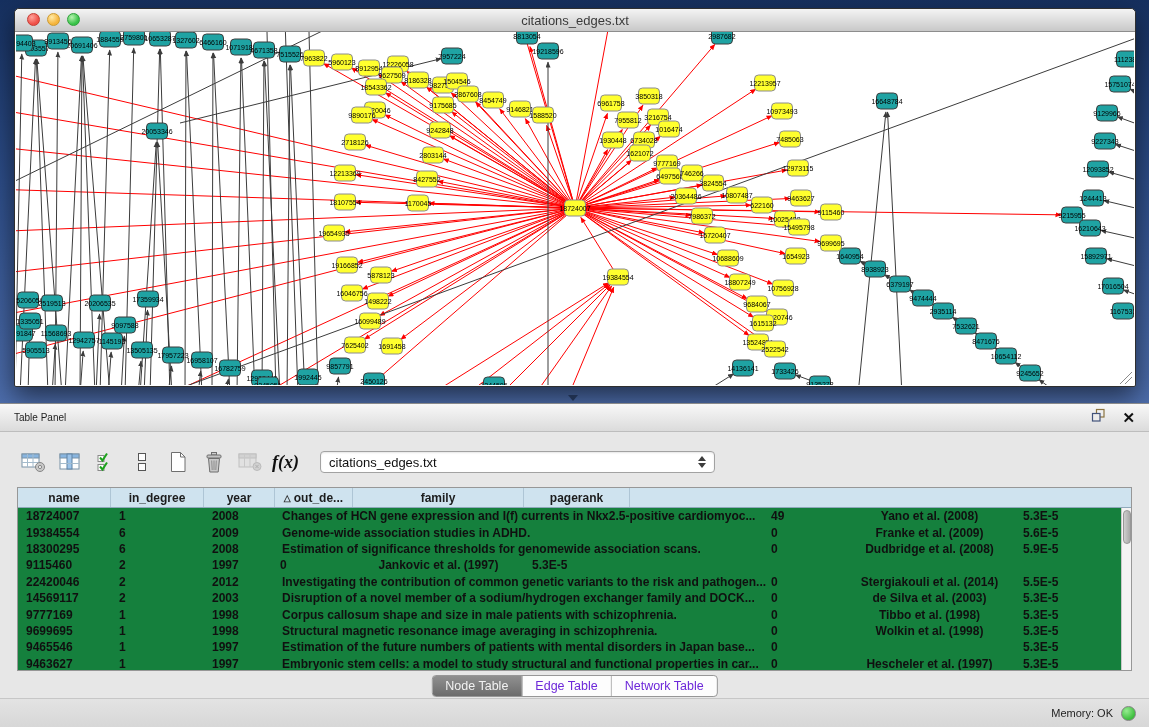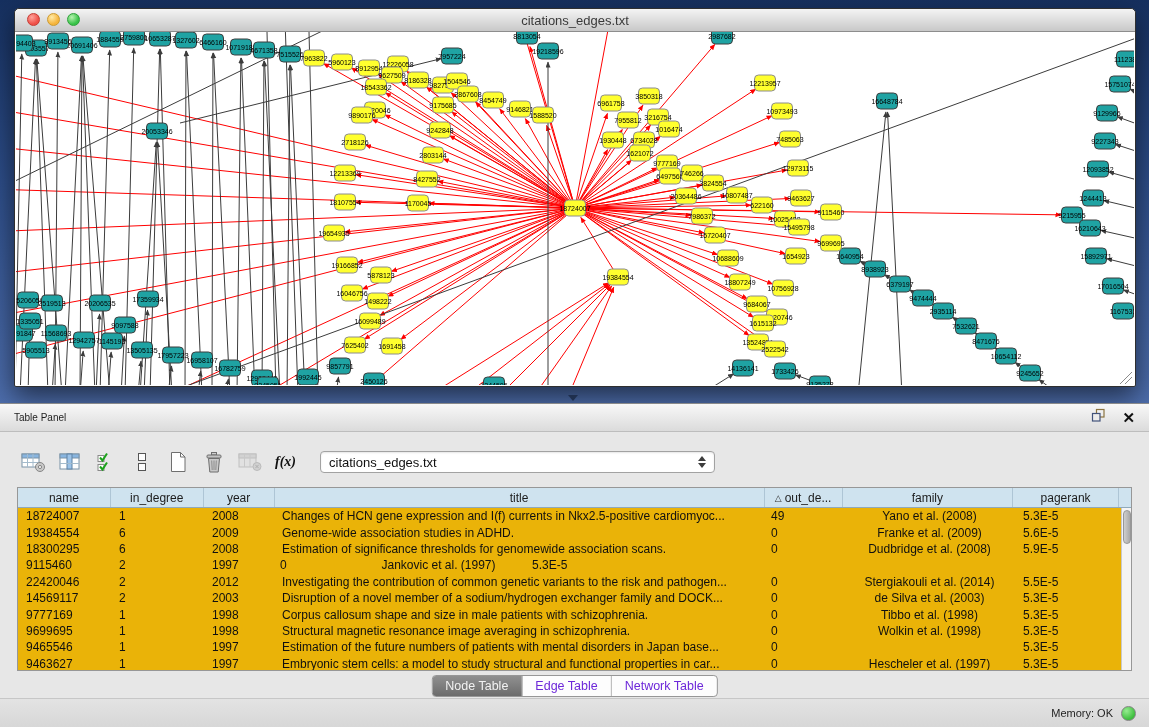--- a/index.html
+++ b/index.html
@@ -25,28 +25,28 @@
     border-left:5px solid transparent;border-right:5px solid transparent;border-top:6px solid #1f2f4d;}
   
   .panel{position:absolute;left:0;top:403px;width:1149px;height:324px;background:#e7e7e7;border-top:1px solid #8a8a8a;box-sizing:border-box;}
   .panel-header{height:27px;background:linear-gradient(#f8f8f8,#dbdbdb);border-bottom:1px solid #bdbdbd;
     display:flex;align-items:center;padding:0 14px;}
   .panel-title{font-size:10px;color:#1e1e1e;}
   .ph-spacer{flex:1;}
   .close-x{font-size:15px;font-weight:bold;color:#111;margin-left:16px;cursor:default;}
   .toolbar{display:flex;align-items:center;padding:14px 0 0 20px;gap:9px;height:32px;}
   .tbtn{width:27px;height:24px;display:flex;align-items:center;justify-content:center;}
-  .fx{font-family:"Liberation Serif",serif;font-style:italic;font-weight:bold;font-size:14px;color:#101010;}
+  .fx{font-family:"Liberation Serif",serif;font-style:italic;font-weight:bold;font-size:18px;color:#101010;}
   .combo{margin-left:12px;width:377px;height:20px;background:#fff;border:1px solid #a2a2a2;border-radius:4px;
     display:flex;align-items:center;padding:0 8px;font-size:13px;color:#111;box-shadow:inset 0 1px 2px rgba(0,0,0,.10);}
   .combo-arrows{margin-left:auto;display:flex;flex-direction:column;gap:2px;}
   .tri-up{width:0;height:0;border-left:4px solid transparent;border-right:4px solid transparent;border-bottom:5px solid #3c3c3c;}
   .tri-dn{width:0;height:0;border-left:4px solid transparent;border-right:4px solid transparent;border-top:5px solid #3c3c3c;}
   .tablebox{position:absolute;left:17px;top:83px;width:1115px;height:184px;border:1px solid #979797;
-    background:#eab308;box-sizing:border-box;display:flex;flex-direction:column;}
+    background:#15803d;box-sizing:border-box;display:flex;flex-direction:column;font-weight:bold;}
   .thead{display:flex;height:19px;background:#cfe3ef;border-bottom:1px solid #8fa9bb;flex:none;font-size:12px;color:#1c1c1c;}
   .hcell{box-sizing:border-box;border-right:1px solid #aec5d5;display:flex;align-items:center;justify-content:center;gap:3px;}
   .hcell:last-child{border-right:none;}
   .sort-tri{font-size:9px;color:#333;}
   .tbody{flex:1;display:flex;overflow:hidden;}
   .rows{width:1103px;}
   .trow{display:flex;height:16.4px;font-size:12px;color:#101010;}
   .tcell{box-sizing:border-box;white-space:nowrap;overflow:hidden;display:flex;align-items:center;}
   .scroll{width:12px;background:#f4f4f4;border-left:1px solid #c9c9c9;position:relative;}
   .thumb{position:absolute;top:2px;left:1px;width:8px;height:34px;border-radius:4px;
@@ -864,23 +864,20 @@
     <div class="thead" id="thead">
         <div class="hcell" style="width: 93px;">
           <span>name</span>
         </div>
         <div class="hcell" style="width: 93px;">
           <span>in_degree</span>
         </div>
         <div class="hcell" style="width: 71px;">
           <span>year</span>
         </div>
-        <div class="hcell" style="width: 491px;">
-          <span>title</span>
-        </div>
         <div class="hcell" style="width: 78px;">
           <span class="sort-tri">△</span>
           <span>out_de...</span>
         </div>
         <div class="hcell" style="width: 171px;">
           <span>family</span>
         </div>
         <div class="hcell" style="width: 106px;">
           <span>pagerank</span>
         </div>

